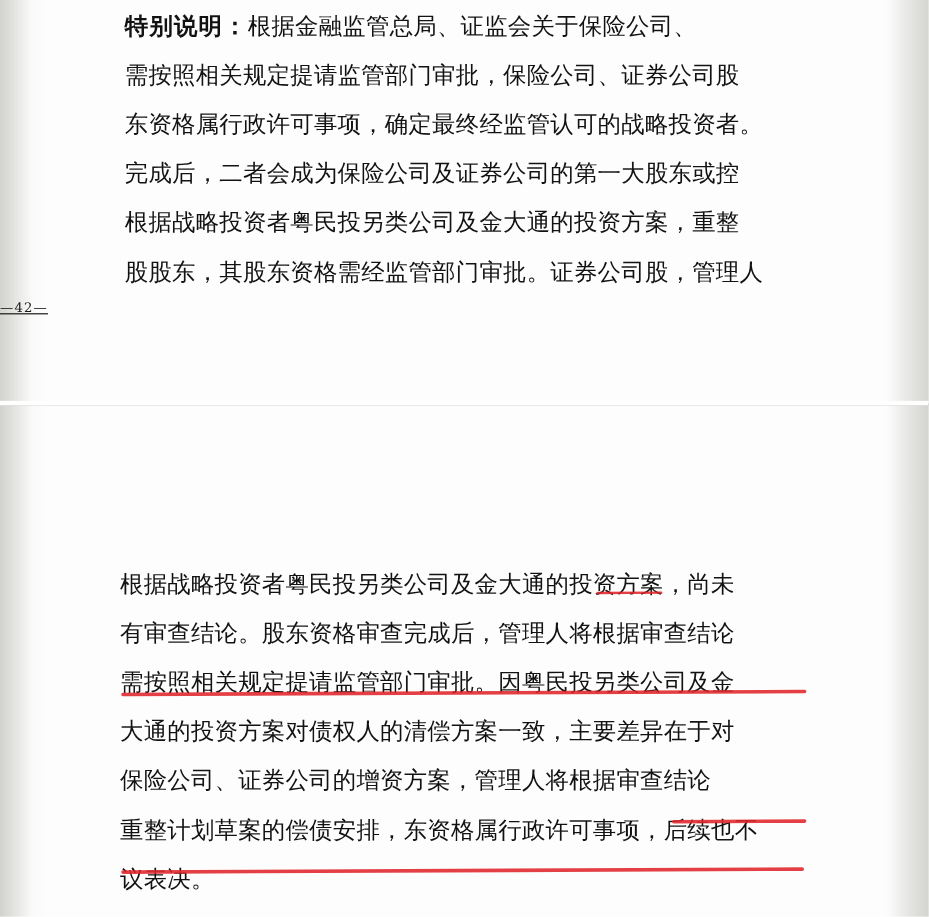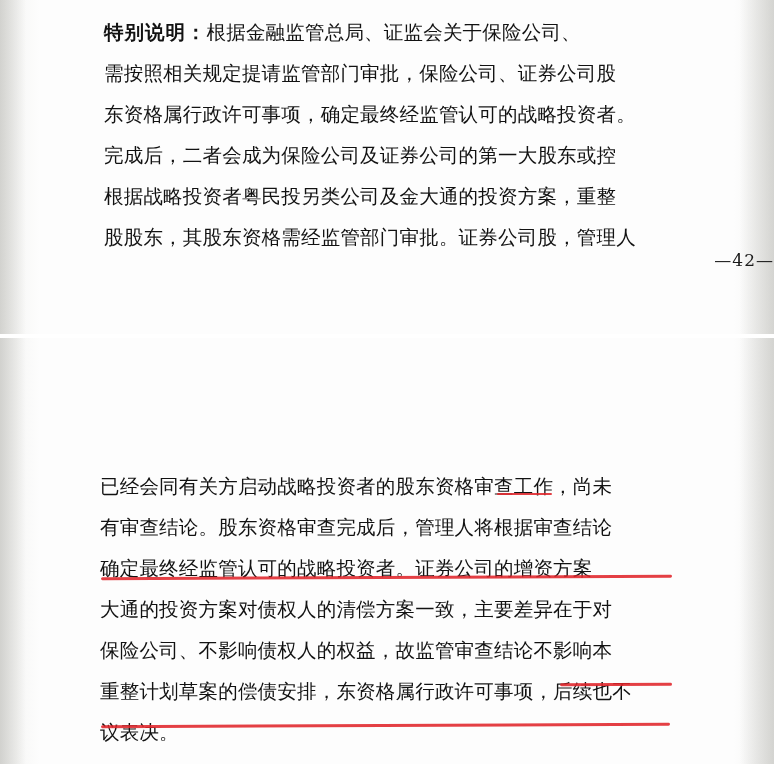--- a/index.html
+++ b/index.html
@@ -41,41 +41,42 @@
     font-size: 19.5px;
     line-height: 41px;
     color: #121212;
     letter-spacing: 0.2px;
     text-align: justify;
     text-justify: inter-character;
   }
 
   #top-paragraph {
     left: 104px;
-    top: 12px;
+    top: 1px;
     width: 570px;
   }
   #top-paragraph .line {
     white-space: nowrap;
     display: block;
     height: 41px;
   }
   .indent-label {
     font-weight: bold;
     letter-spacing: 1px;
   }
 
   .page-number {
     position: absolute;
     width: 774px;
-    text-align: right;
+    text-align: left;
     top: 250px;
-    font-size: 17px;
+    font-size: 11px;
     color: #1a1a1a;
     letter-spacing: 1px;
+    text-decoration: underline;
   }
 
   #bottom-paragraph {
     left: 100px;
     top: 128px;
     width: 572px;
   }
   #bottom-paragraph .line {
     white-space: nowrap;
     display: block;
@@ -136,25 +137,25 @@
   <div class="page-number">—42—</div>
 </div>
 
 <div class="gap-strip"></div>
 
 <div class="page-scan" id="page-bottom">
   <div class="edge-shadow-left"></div>
   <div class="edge-shadow-right"></div>
 
   <div class="text-block" id="bottom-paragraph">
-    <span class="line">已经会同有关方启动战略投资者的股东资格审查工作，尚未</span>
+    <span class="line">根据战略投资者粤民投另类公司及金大通的投资方案，尚未</span>
     <span class="line">有审查结论。股东资格审查完成后，管理人将根据审查结论</span>
-    <span class="line">确定最终经监管认可的战略投资者。证券公司的增资方案</span>
+    <span class="line">需按照相关规定提请监管部门审批。因粤民投另类公司及金</span>
     <span class="line">大通的投资方案对债权人的清偿方案一致，主要差异在于对</span>
-    <span class="line">保险公司、不影响债权人的权益，故监管审查结论不影响本</span>
+    <span class="line">保险公司、证券公司的增资方案，管理人将根据审查结论</span>
     <span class="line">重整计划草案的偿债安排，东资格属行政许可事项，后续也不</span>
     <span class="line">议表决。</span>
   </div>
 
   <div class="mark" style="left:497px; top:155px; width:55px;"></div>
   <div class="mark thick" style="left:101px; top:238px; width:571px;"></div>
   <div class="mark thick" style="left:560px; top:345px; width:112px;"></div>
   <div class="mark thick" style="left:101px; top:386px; width:569px;"></div>
 
 </div>

